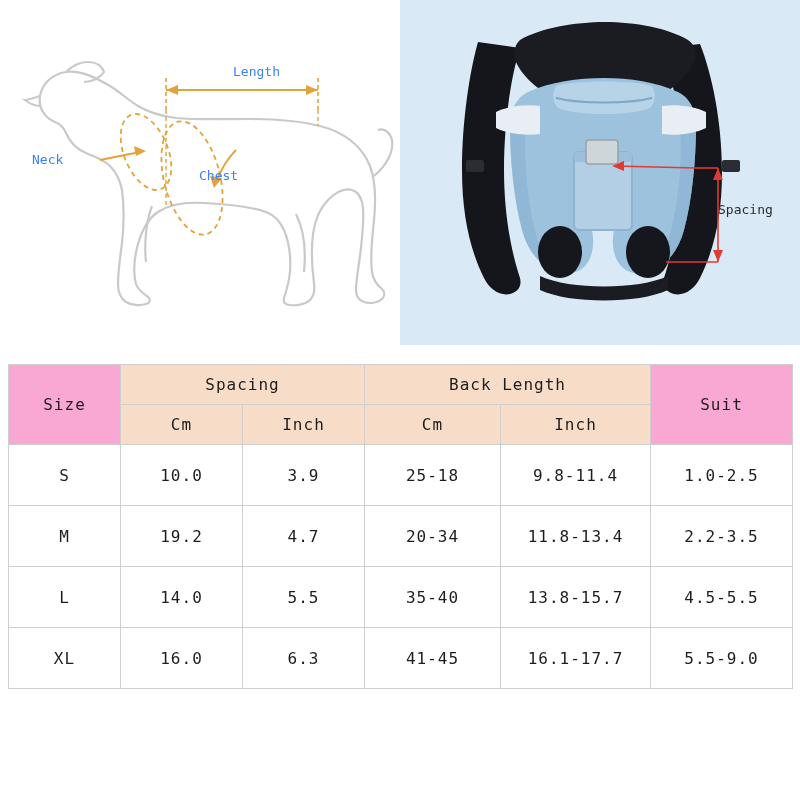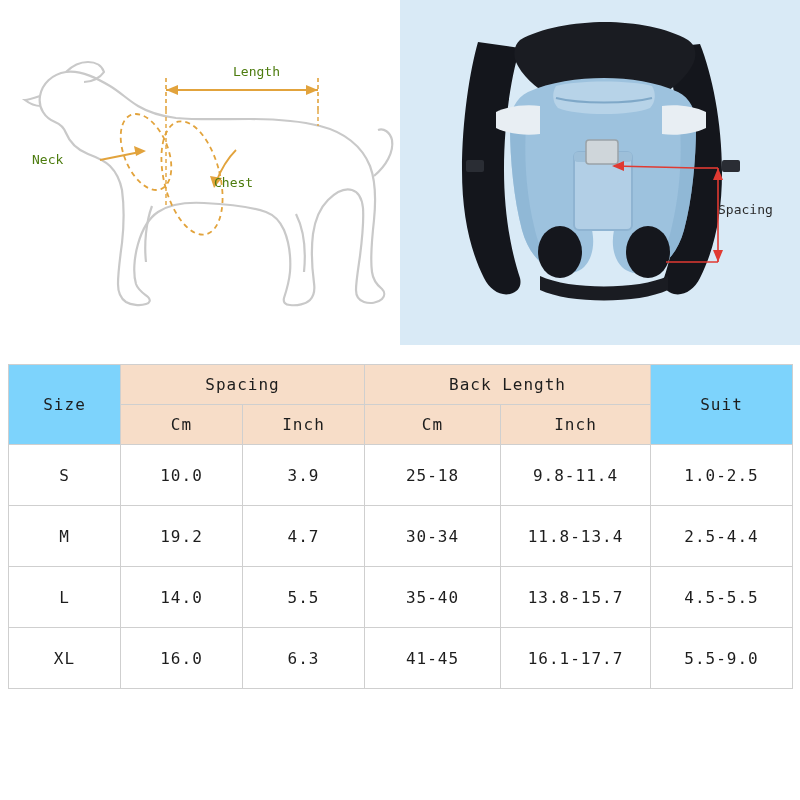--- a/index.html
+++ b/index.html
@@ -45,25 +45,25 @@
   .svg-abs {
     position: absolute;
     left: 0;
     top: 0;
   }
 
   .label {
     position: absolute;
     font-family: "DejaVu Sans Mono", monospace;
     font-size: 13px;
-    color: #4d7c0f;
+    color: #3b82f6;
     white-space: nowrap;
   }
   .label-neck  { left: 32px;  top: 152px; }
-  .label-chest { left: 214px; top: 168px; margin-top: 7px; }
+  .label-chest { left: 199px; top: 168px; }
   .label-length{ left: 233px; top: 64px;  }
   .label-spacing-r {
     left: 718px;
     top: 202px;
     color: #2b2b2b;
   }
 
   
   .table-wrap {
     position: absolute;
@@ -84,21 +84,21 @@
     font-weight: normal;
     color: #1d1d1d;
     font-size: 16px;
     letter-spacing: 1px;
   }
   .hdr {
     background: #f7ddc8;
     height: 37px;
   }
   .hdr-tall {
-    background: #7dd3fc;
+    background: #f9a8d4;
     height: 74px;
   }
   tbody td {
     height: 58px;
     background: #ffffff;
     font-size: 16px;
   }
   col.c-size  { width: 112px; }
   col.c-sp-cm { width: 122px; }
   col.c-sp-in { width: 122px; }
@@ -286,23 +286,23 @@
           <td>10.0</td>
           <td>3.9</td>
           <td>25-18</td>
           <td>9.8-11.4</td>
           <td>1.0-2.5</td>
         </tr>
         <tr>
           <td>M</td>
           <td>19.2</td>
           <td>4.7</td>
-          <td>30-34</td>
+          <td>20-34</td>
           <td>11.8-13.4</td>
-          <td>2.5-4.4</td>
+          <td>2.2-3.5</td>
         </tr>
         <tr>
           <td>L</td>
           <td>14.0</td>
           <td>5.5</td>
           <td>35-40</td>
           <td>13.8-15.7</td>
           <td>4.5-5.5</td>
         </tr>
         <tr>

